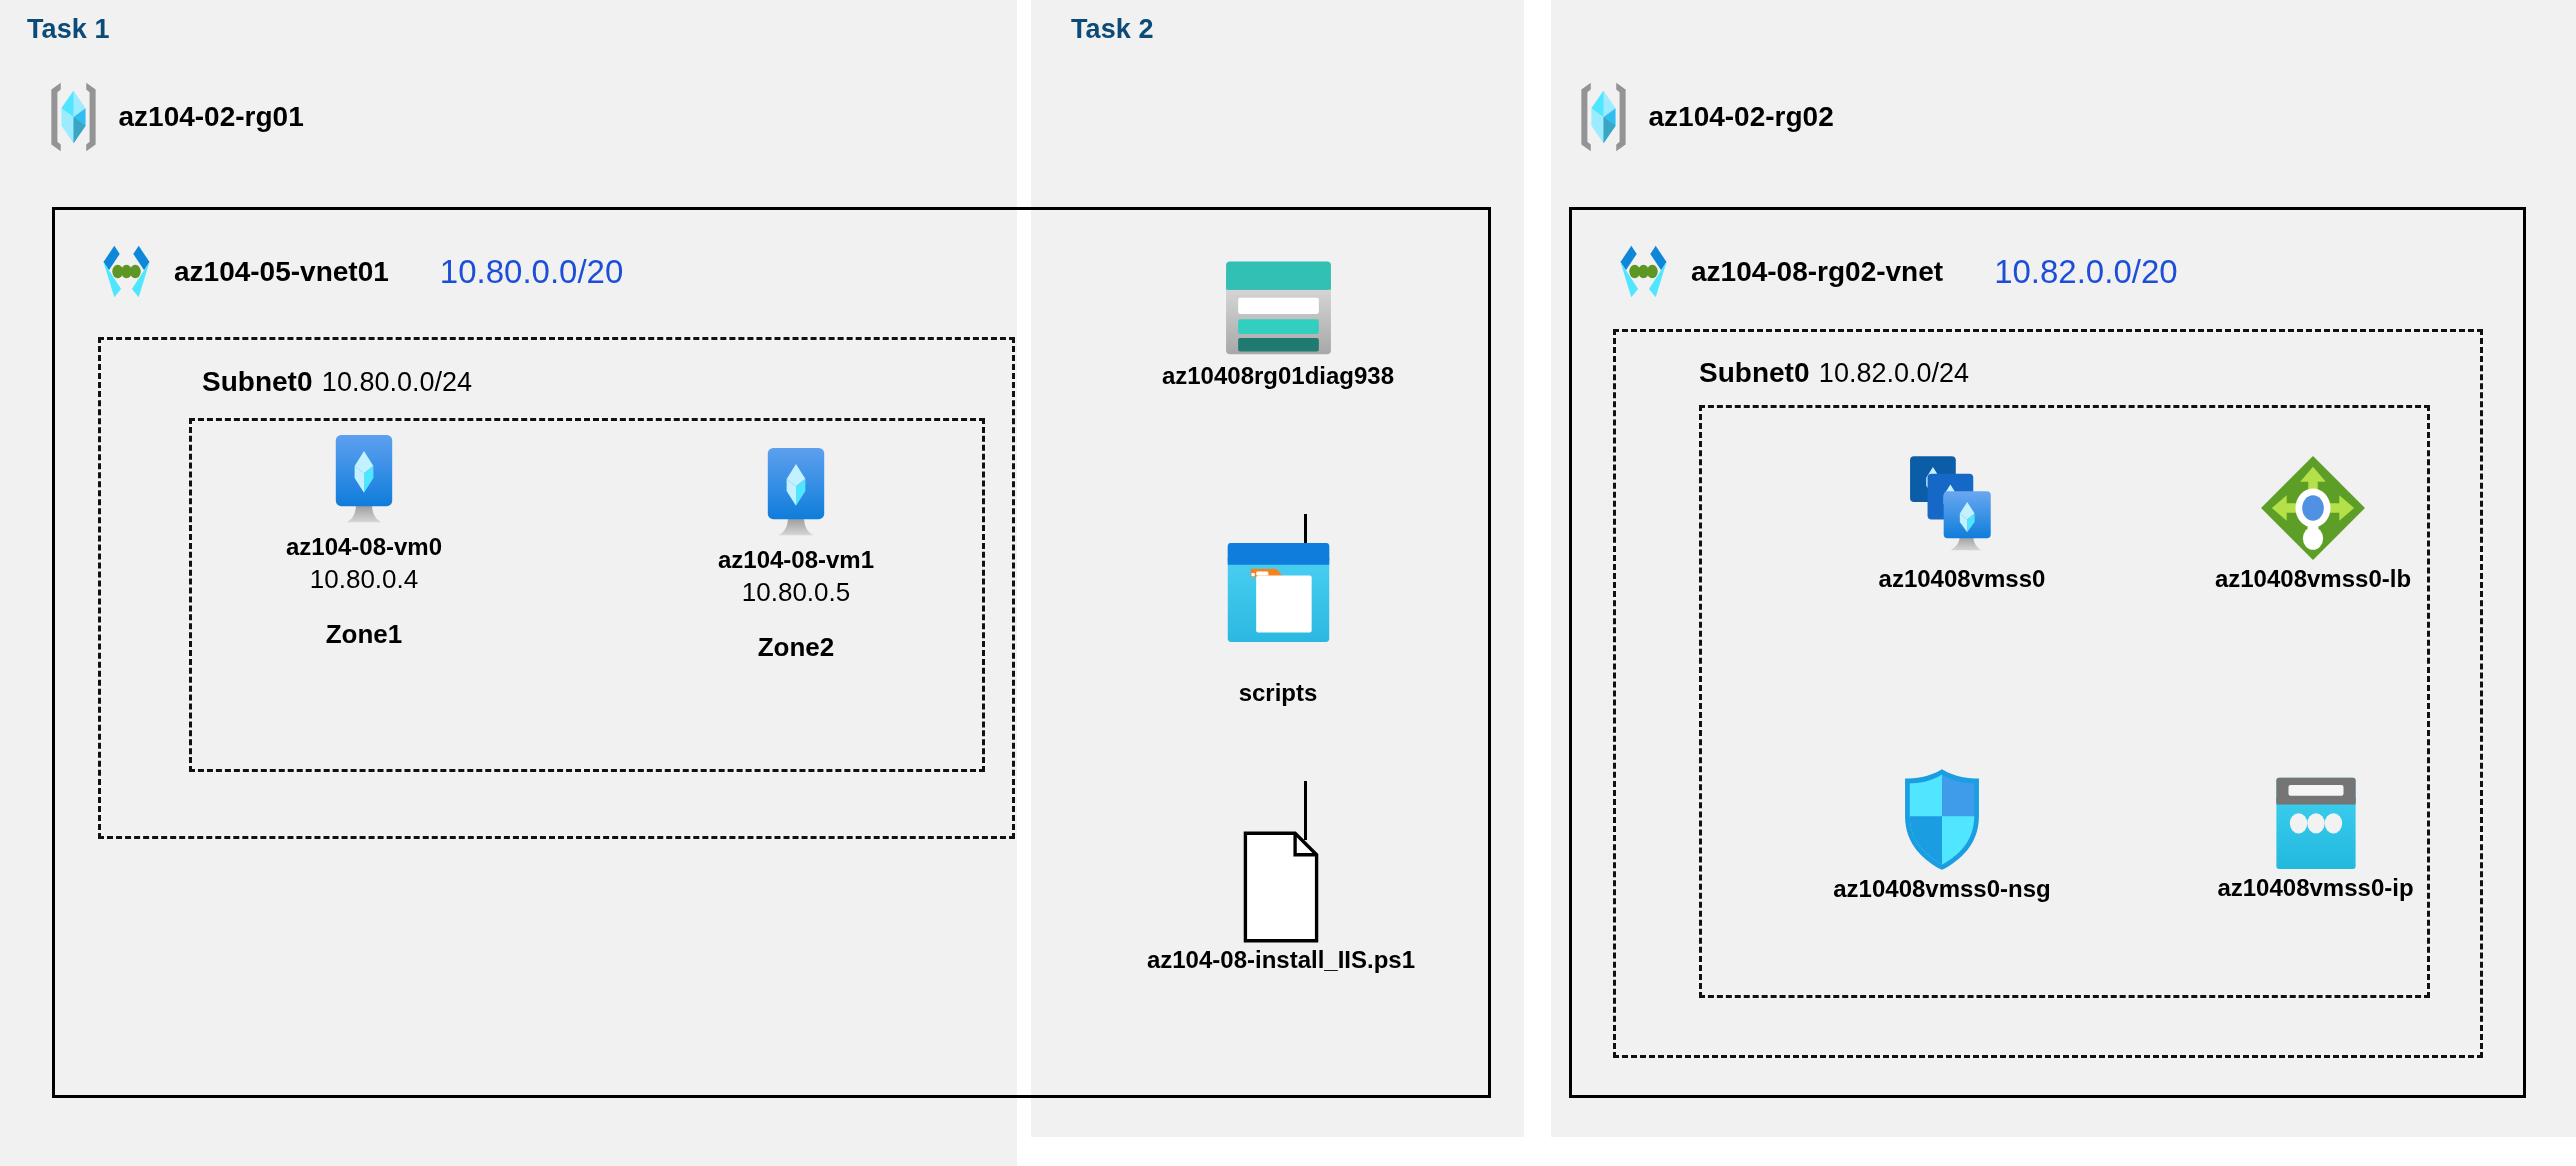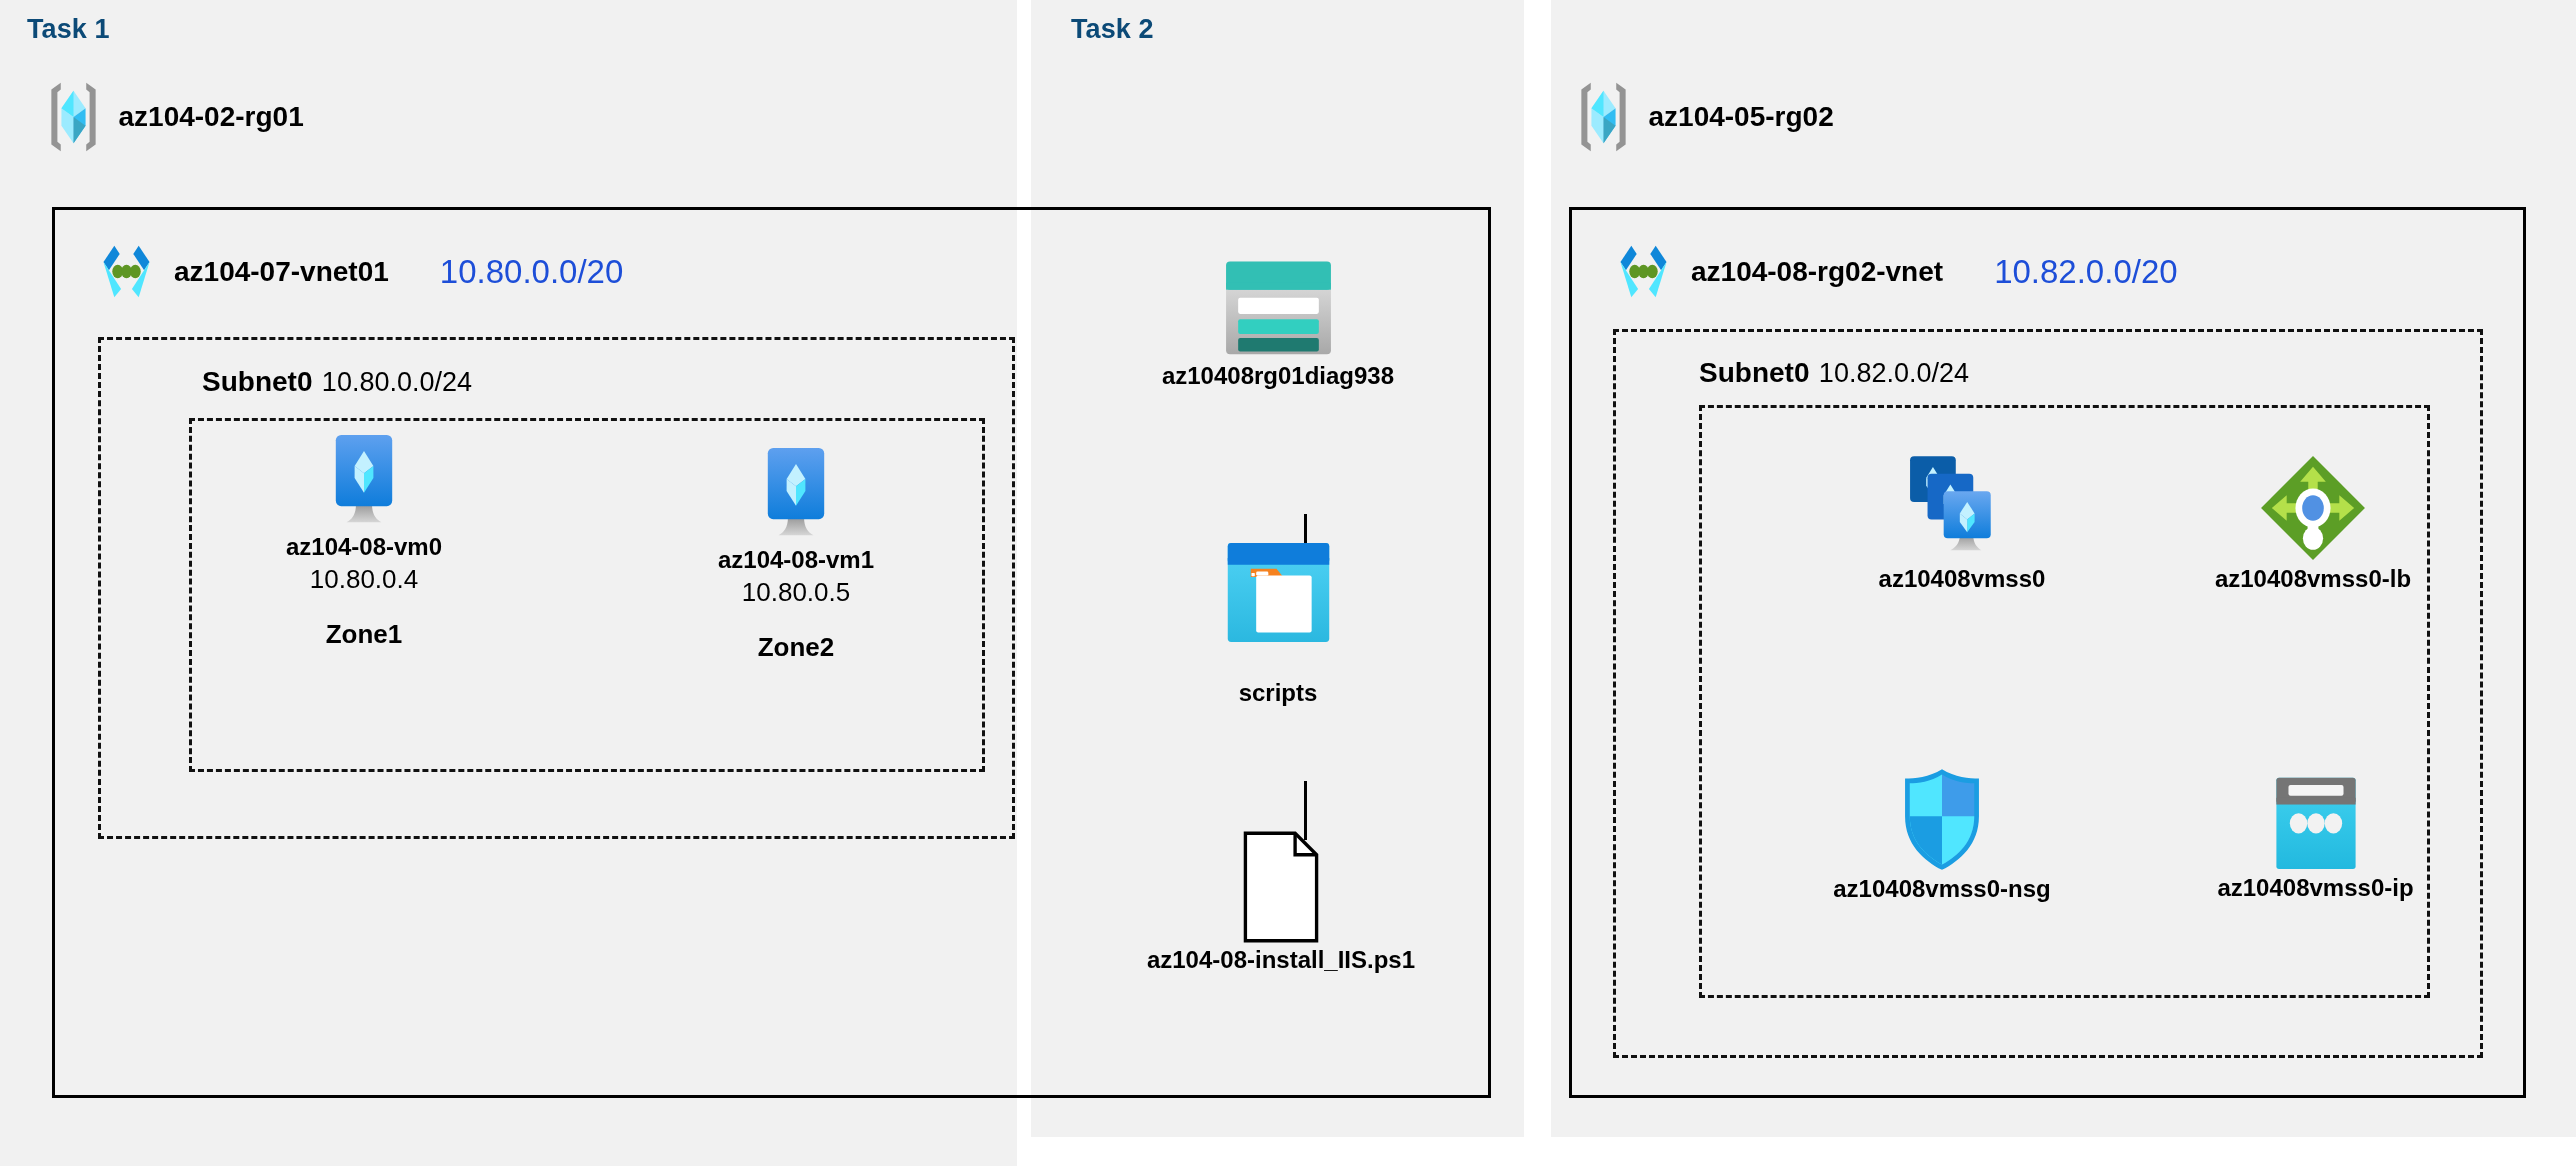--- a/index.html
+++ b/index.html
@@ -134,39 +134,39 @@
       <svg class="ico" width="55" height="74" viewBox="0 0 82 110">
         <path d="M22 4 L8 14 L8 96 L22 106 L22 96 L17 92 L17 18 L22 14 Z" fill="#949494"></path>
         <path d="M60 4 L74 14 L74 96 L60 106 L60 96 L65 92 L65 18 L60 14 Z" fill="#949494"></path>
         <polygon points="41,16 59,42 41,55 23,42" fill="#9cebff"></polygon>
         <polygon points="41,55 59,42 59,68 41,94" fill="#32bdf2"></polygon>
         <polygon points="41,55 23,42 23,68 41,94" fill="#9cebff"></polygon>
         <polygon points="41,55 59,68 41,94" fill="#3aa6c4"></polygon>
         <polygon points="41,16 23,42 41,55" fill="#50e6ff"></polygon>
       </svg>
     </span>
-    <span class="rg-name">az104-05-rg02</span>
+    <span class="rg-name">az104-02-rg02</span>
   </div>
 
   <div class="solid-box" id="vnet01-box"></div>
   <div class="solid-box" id="vnet02-box"></div>
 
   <div class="vnet-row" id="vnet01-row">
     <span>
       <svg class="ico" width="65" height="65" viewBox="0 0 96 96">
         <path d="M30 10 L14 34 L22 46 L38 22 Z" fill="#0f87d9"></path>
         <path d="M14 34 L30 86 L40 74 L22 46 Z" fill="#50e6ff"></path>
         <path d="M66 10 L82 34 L74 46 L58 22 Z" fill="#0f87d9"></path>
         <path d="M82 34 L66 86 L56 74 L74 46 Z" fill="#50e6ff"></path>
         <ellipse cx="35" cy="48" rx="8" ry="10" fill="#5e9624"></ellipse>
         <ellipse cx="48" cy="48" rx="8" ry="10" fill="#5e9624"></ellipse>
         <ellipse cx="61" cy="48" rx="8" ry="10" fill="#5e9624"></ellipse>
       </svg>
     </span>
-    <span class="vnet-name">az104-07-vnet01</span>
+    <span class="vnet-name">az104-05-vnet01</span>
     <span class="vnet-cidr">10.80.0.0/20</span>
   </div>
 
   <div class="vnet-row" id="vnet02-row">
     <span>
       <svg class="ico" width="65" height="65" viewBox="0 0 96 96">
         <path d="M30 10 L14 34 L22 46 L38 22 Z" fill="#0f87d9"></path>
         <path d="M14 34 L30 86 L40 74 L22 46 Z" fill="#50e6ff"></path>
         <path d="M66 10 L82 34 L74 46 L58 22 Z" fill="#0f87d9"></path>
         <path d="M82 34 L66 86 L56 74 L74 46 Z" fill="#50e6ff"></path>

